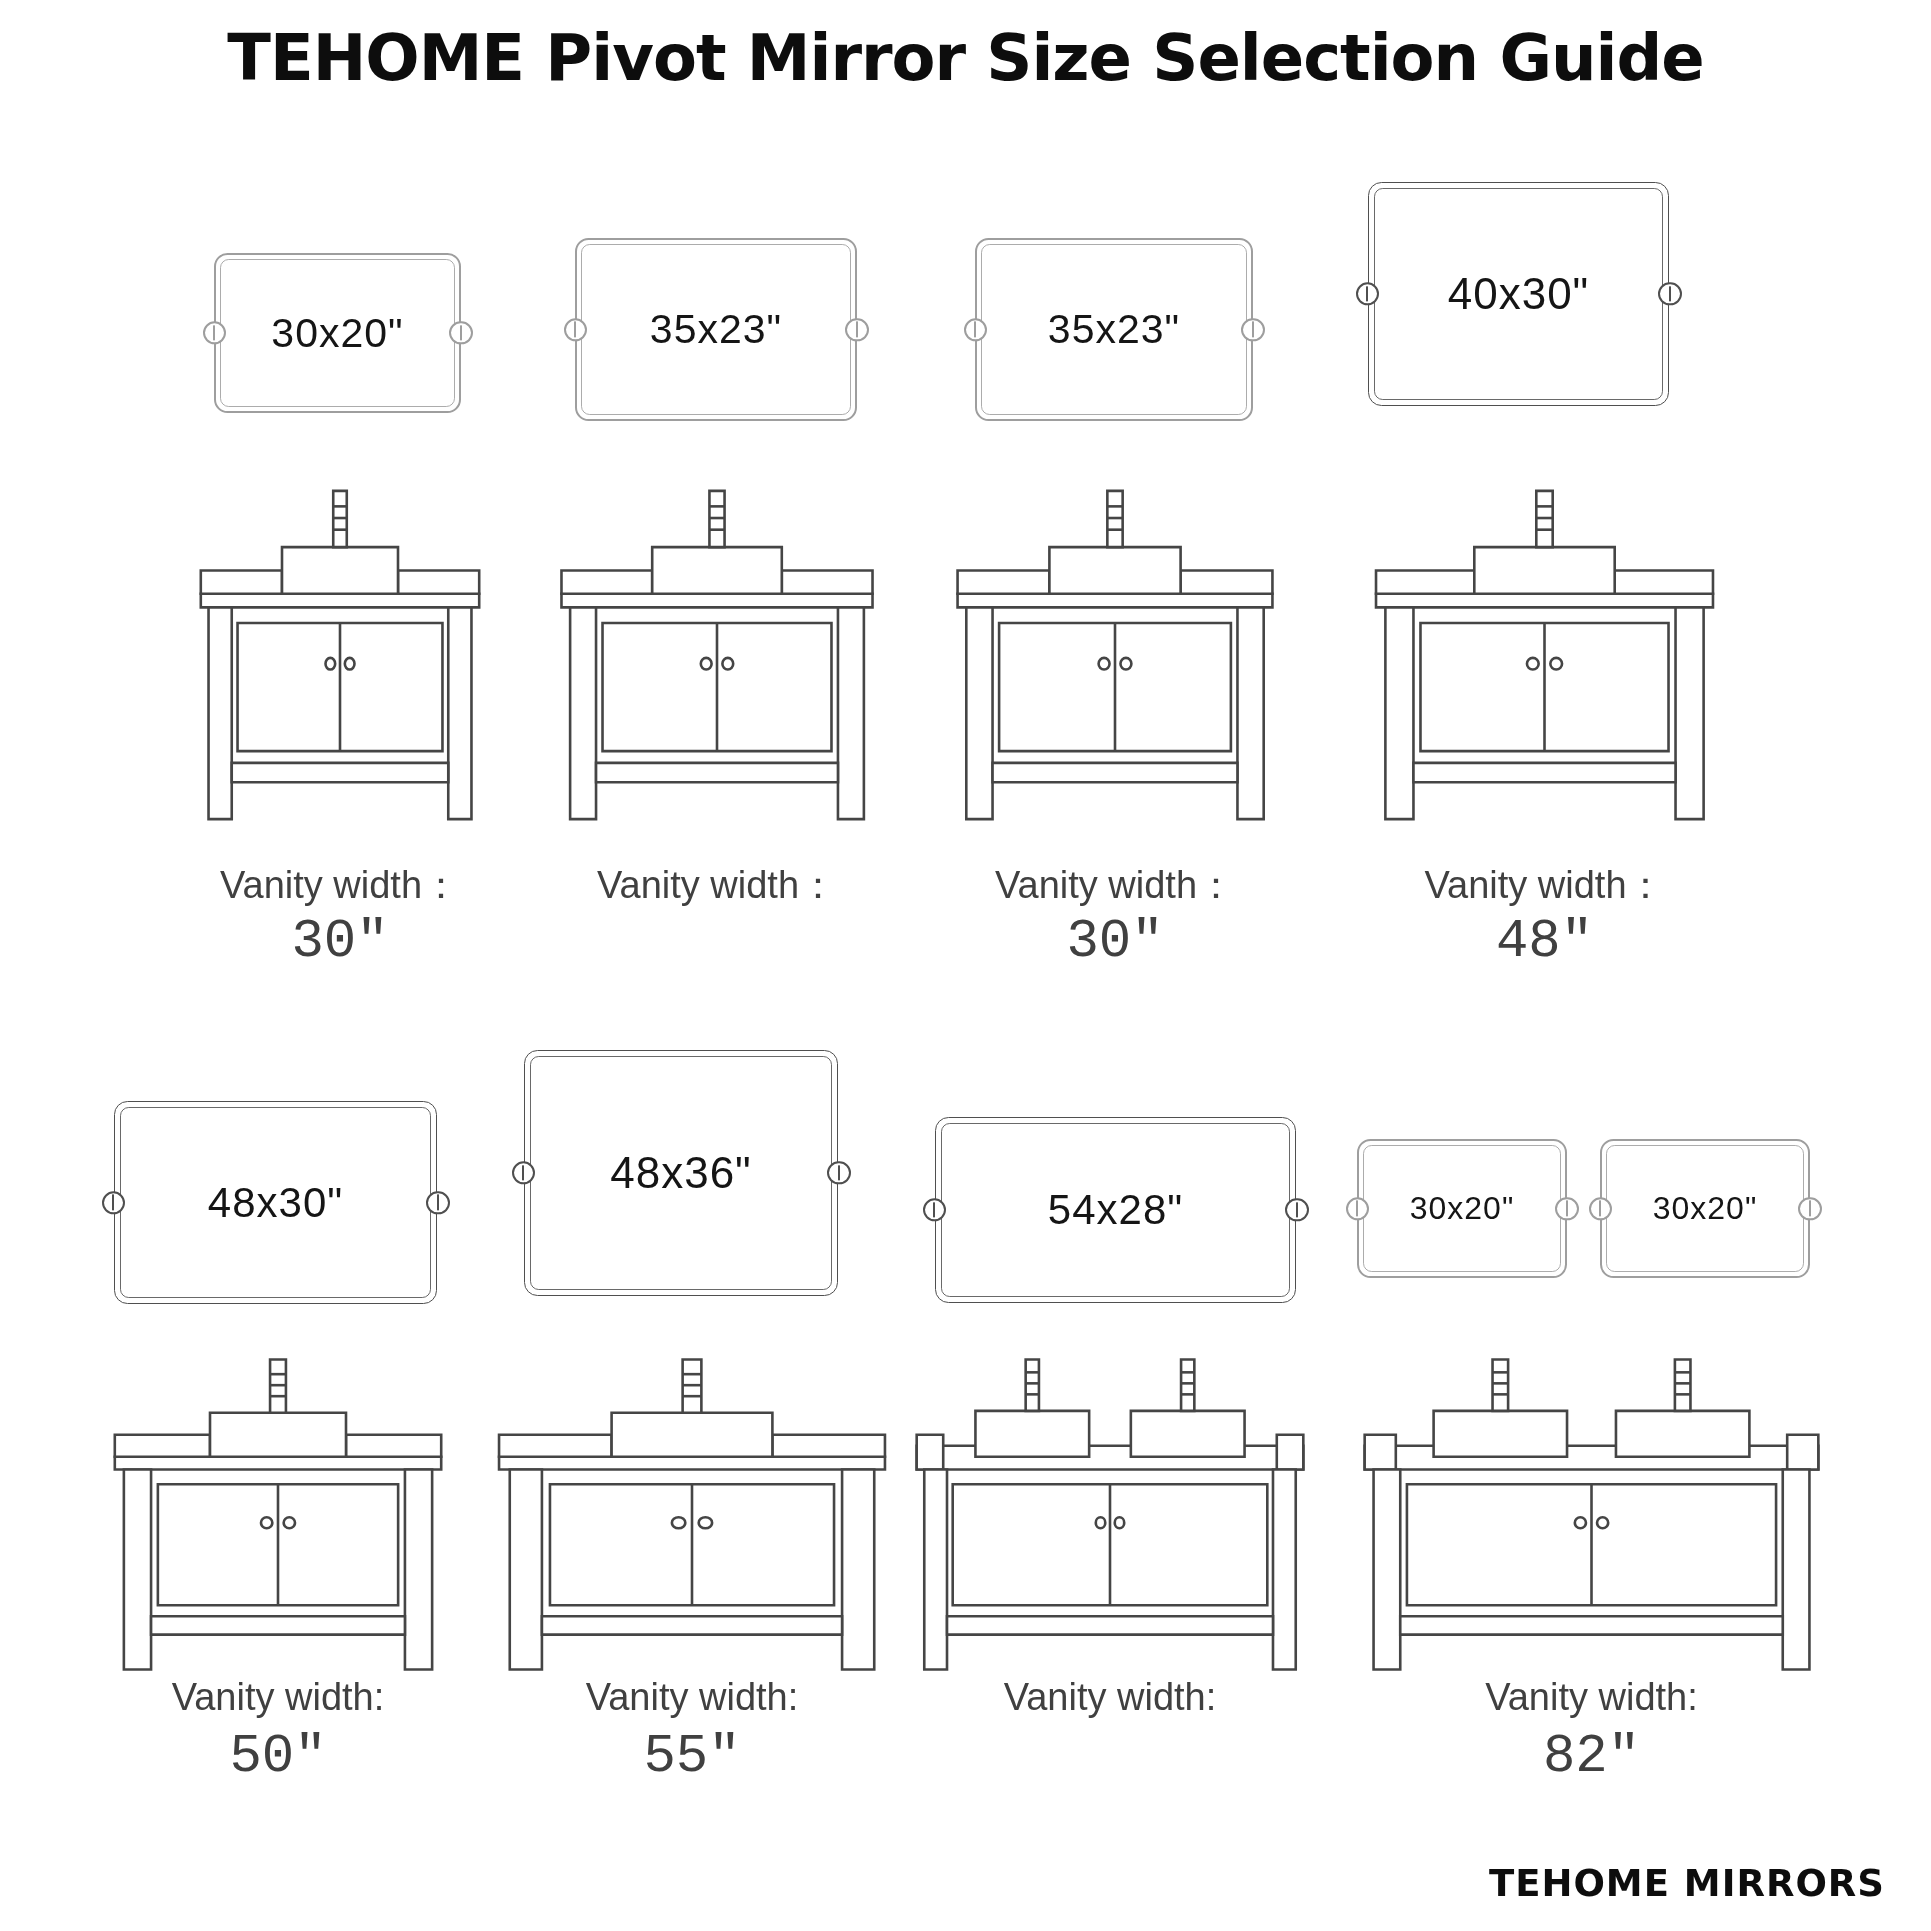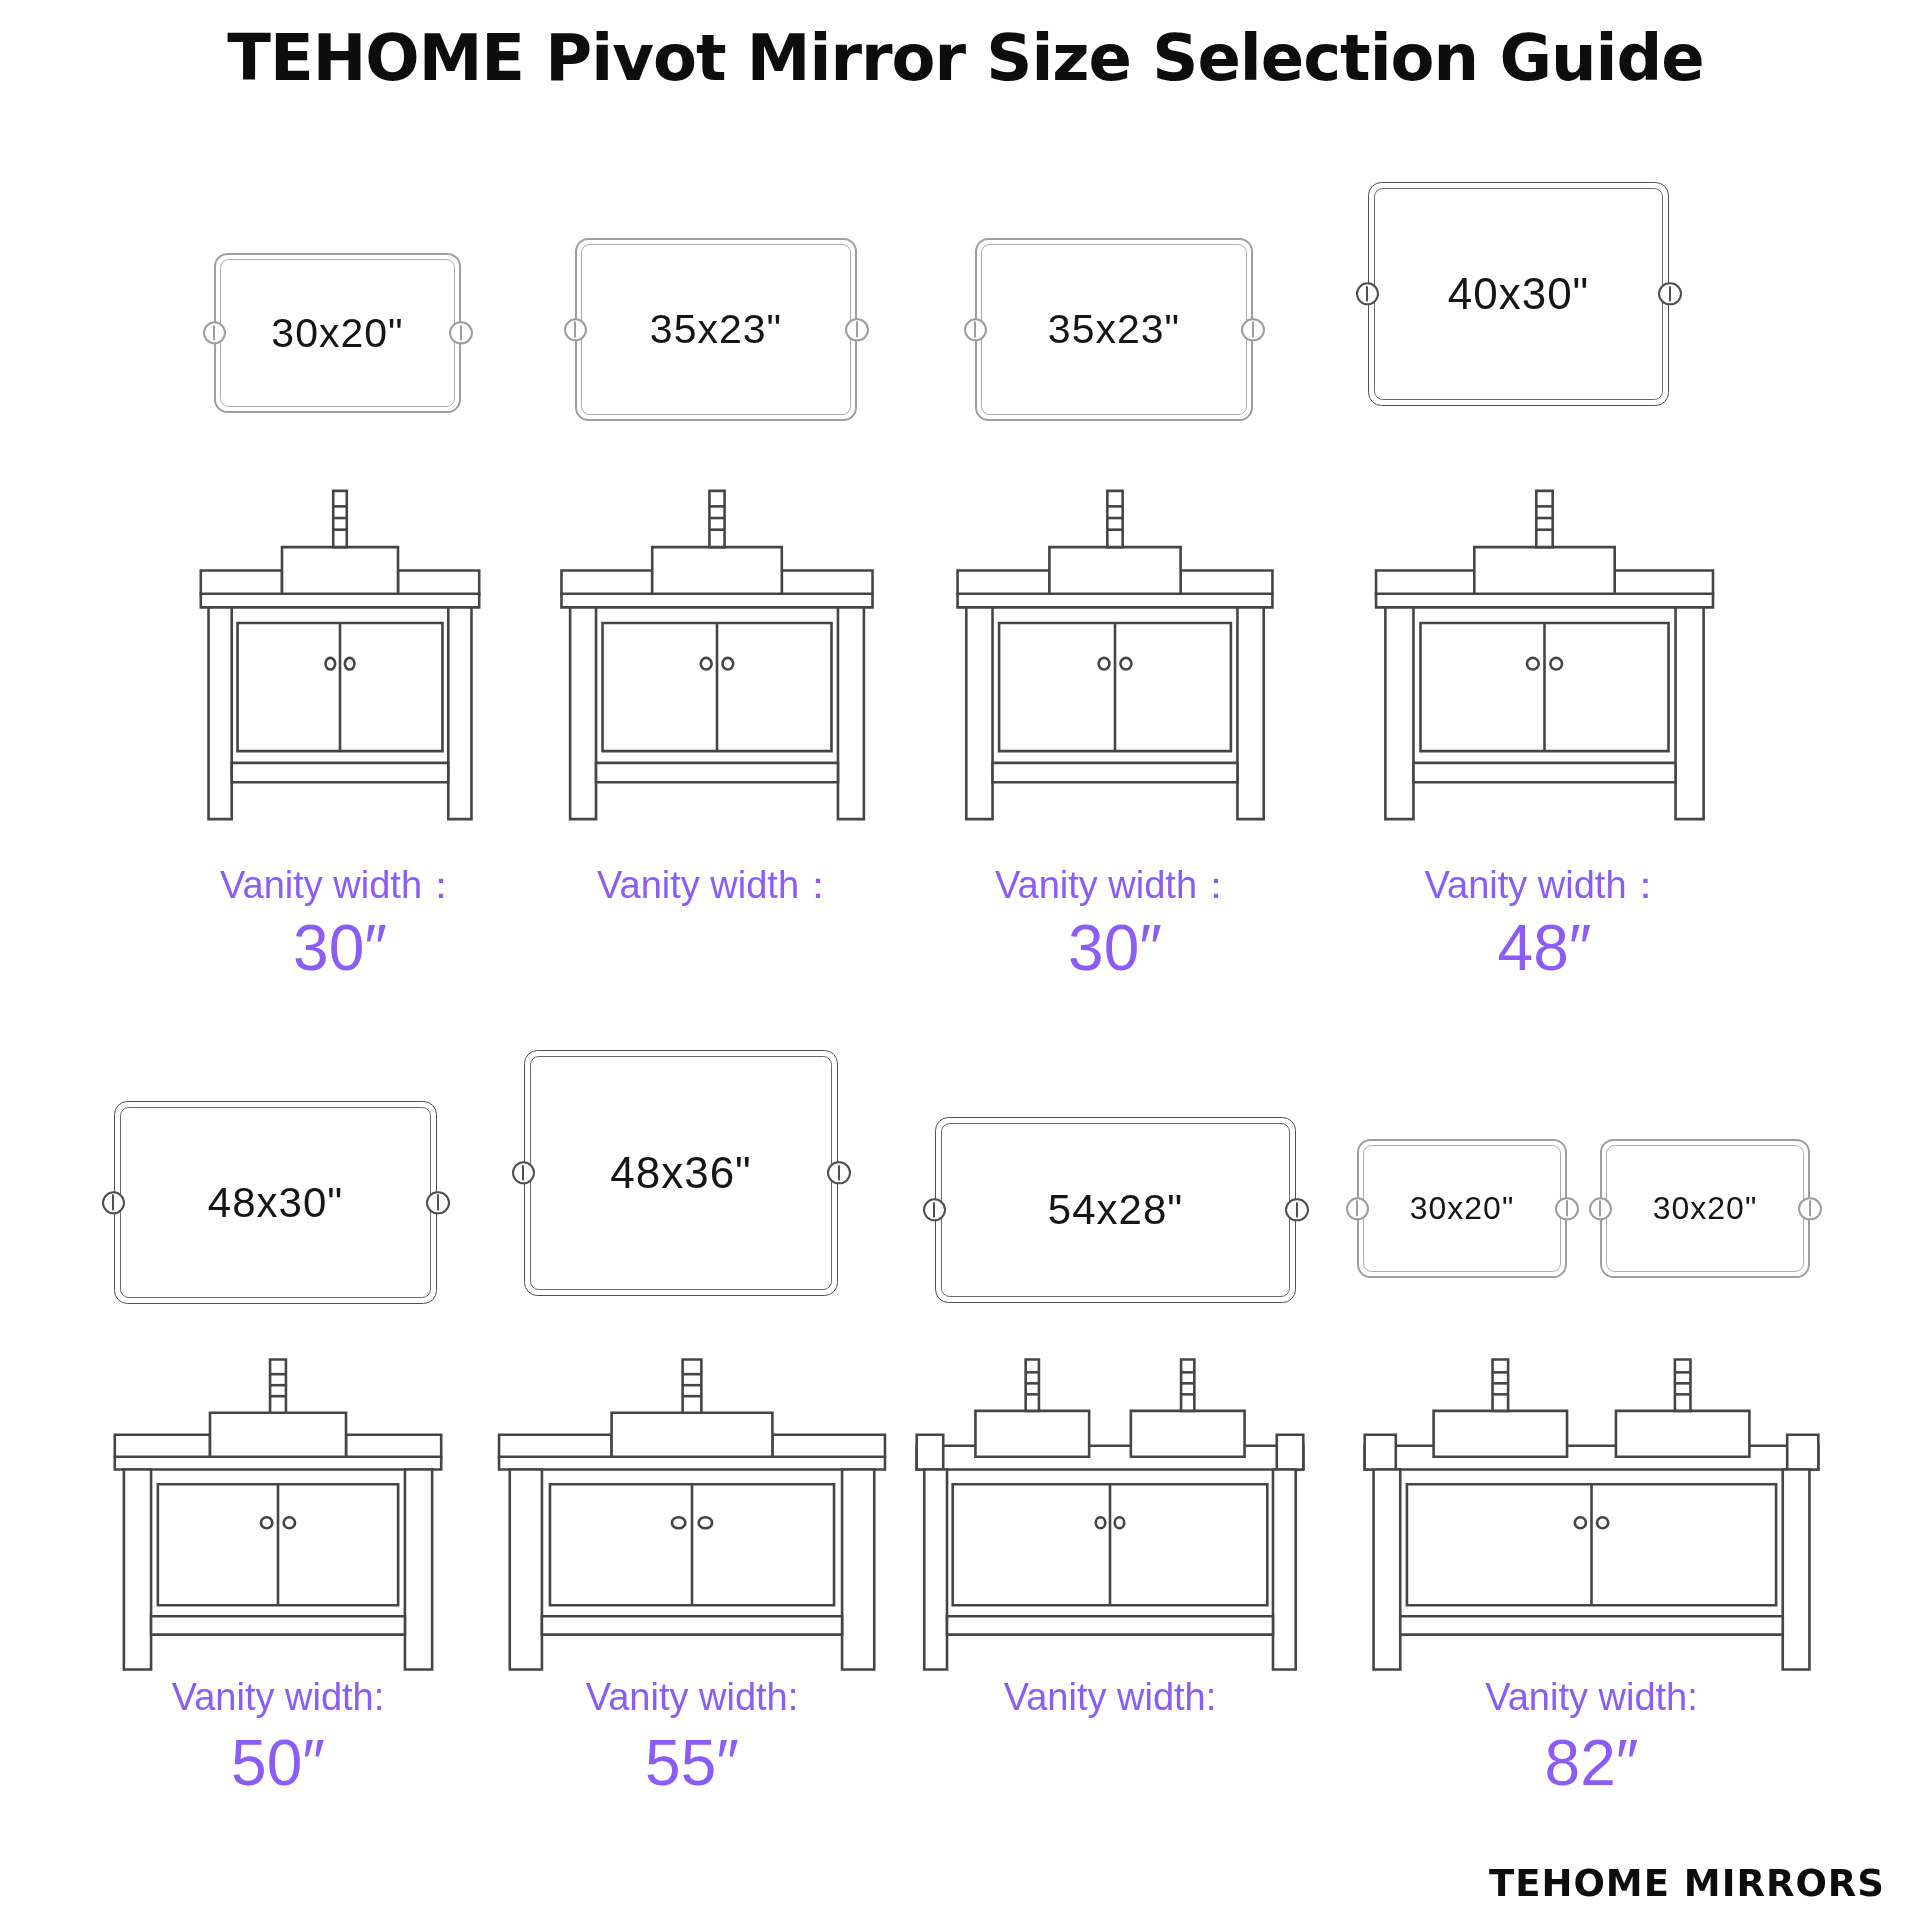--- a/index.html
+++ b/index.html
@@ -34,23 +34,23 @@
     content:"";position:absolute;left:50%;top:1.9px;bottom:1.9px;width:2.4px;
     margin-left:-1.2px;background:currentColor;
   }
   .pivot.left{left:-13.5px;}
   .pivot.right{right:-13.5px;}
   
   .vanity{position:absolute;}
   .ln{fill:#ffffff;stroke:#454545;stroke-width:2.6;vector-effect:non-scaling-stroke;}
   line.ln{fill:none;}
   
-  .vlabel,.vnum{position:absolute;text-align:center;color:#8b5cf6;white-space:nowrap;}
+  .vlabel,.vnum{position:absolute;text-align:center;color:#404040;white-space:nowrap;}
   .vlabel{font-size:38px;}
-  .vnum{font-size:64px;}
+  .vnum{font-size:54px;font-family:Liberation Mono, monospace;}
   .footer{
     position:absolute;right:46px;top:1862px;font-family:"DejaVu Sans",sans-serif;
     font-weight:700;font-size:37px;letter-spacing:1px;color:#0d0d0d;
   }
 </style>
 </head>
 <body>
 
 <div id="canvas">
 

